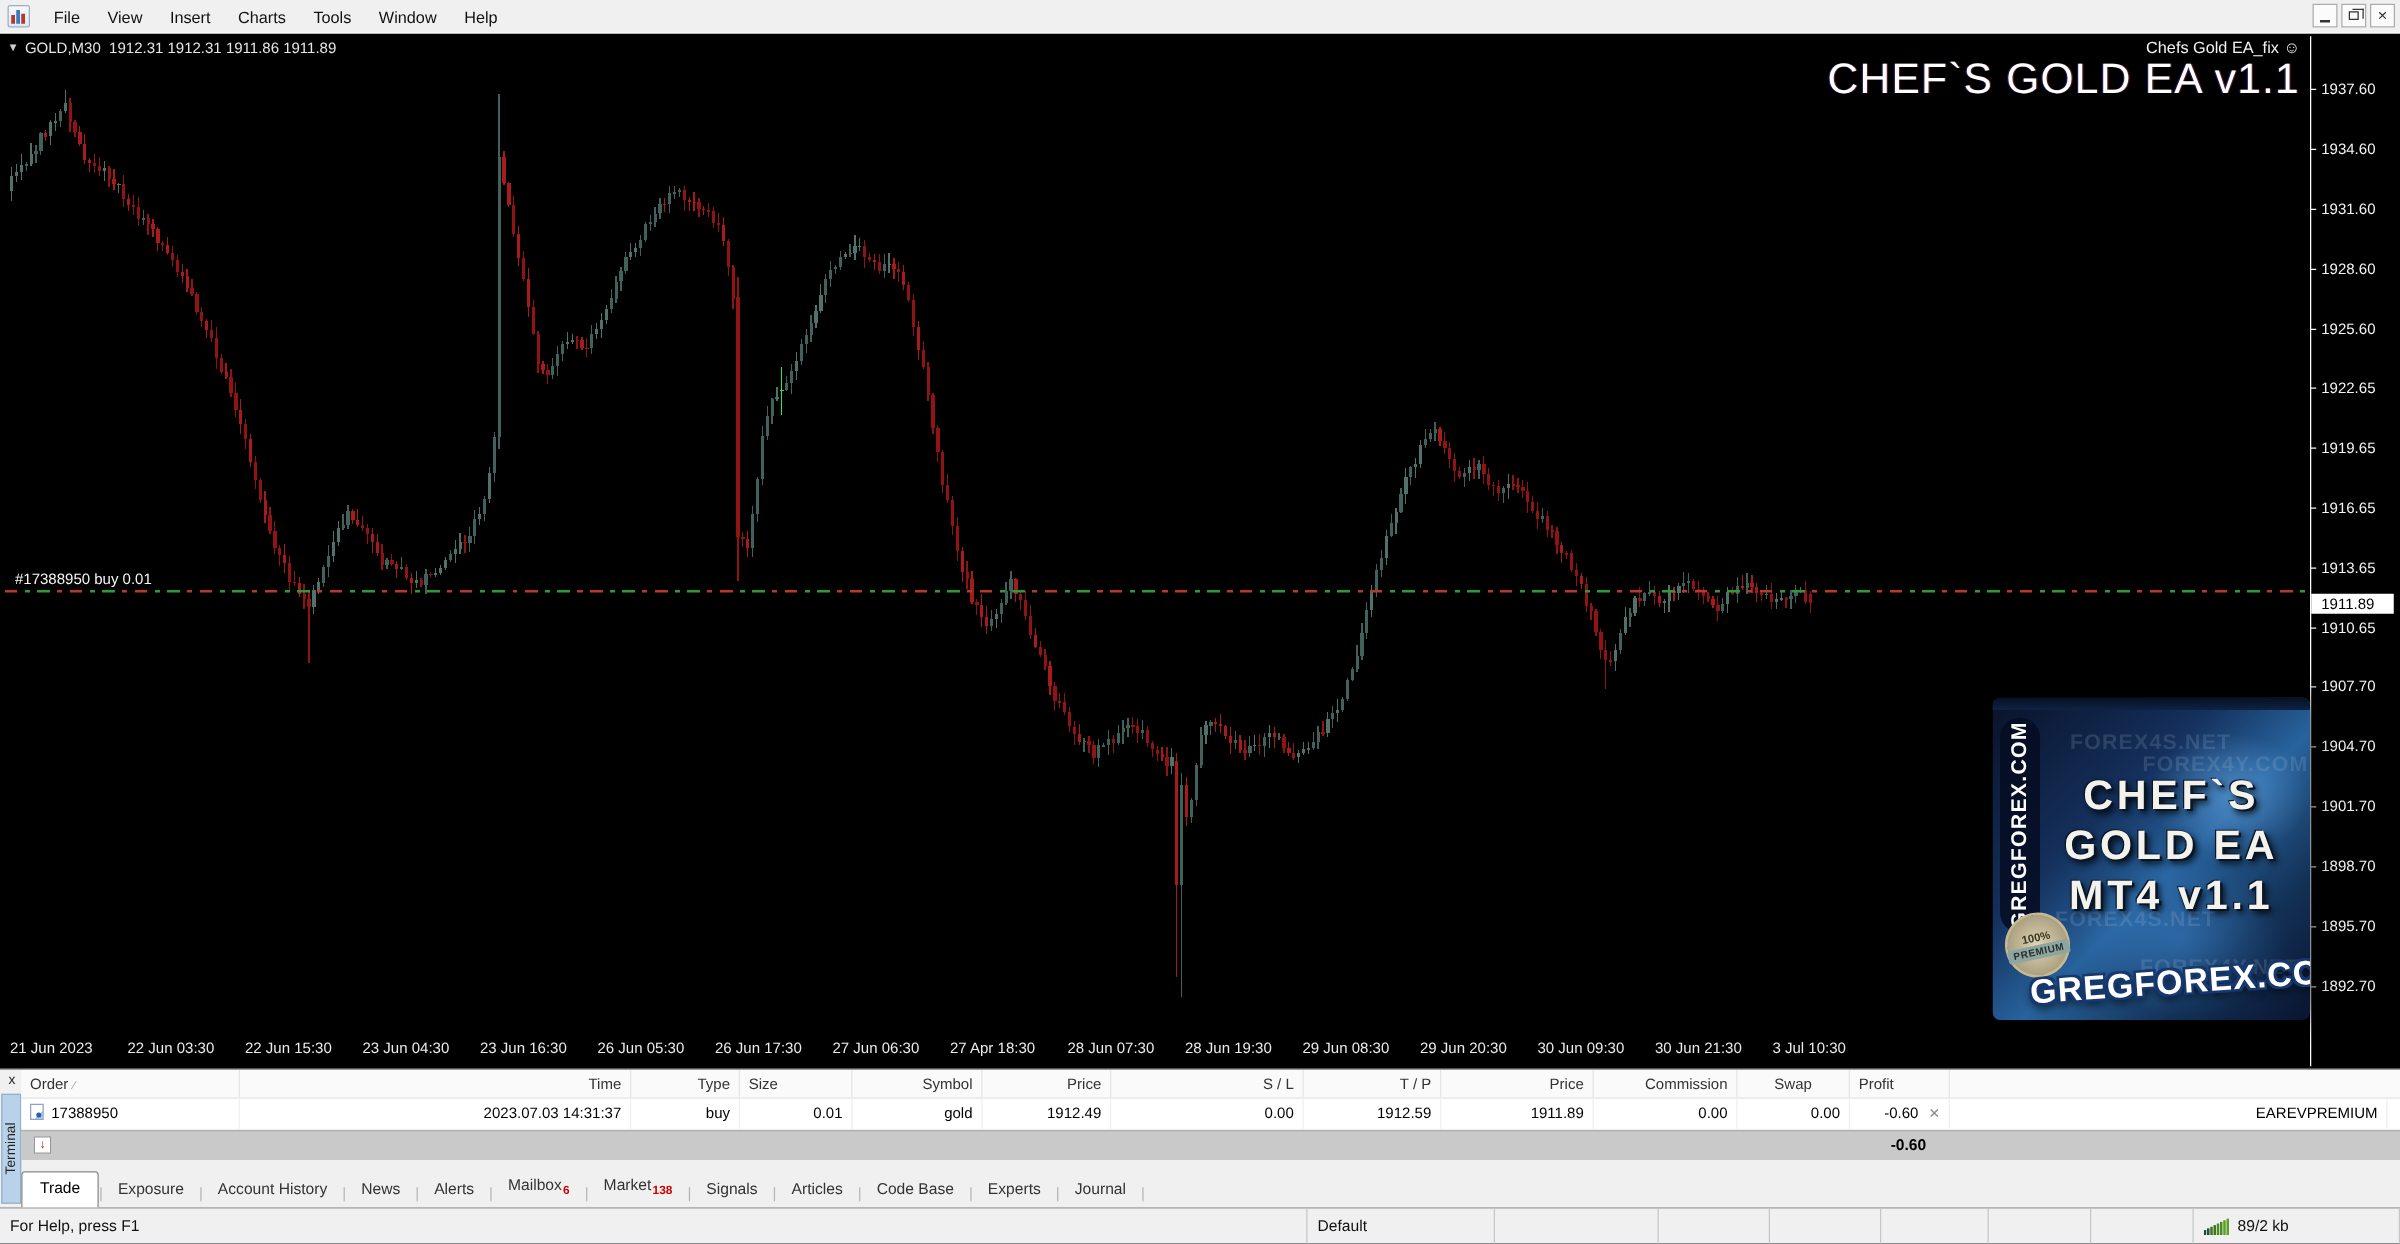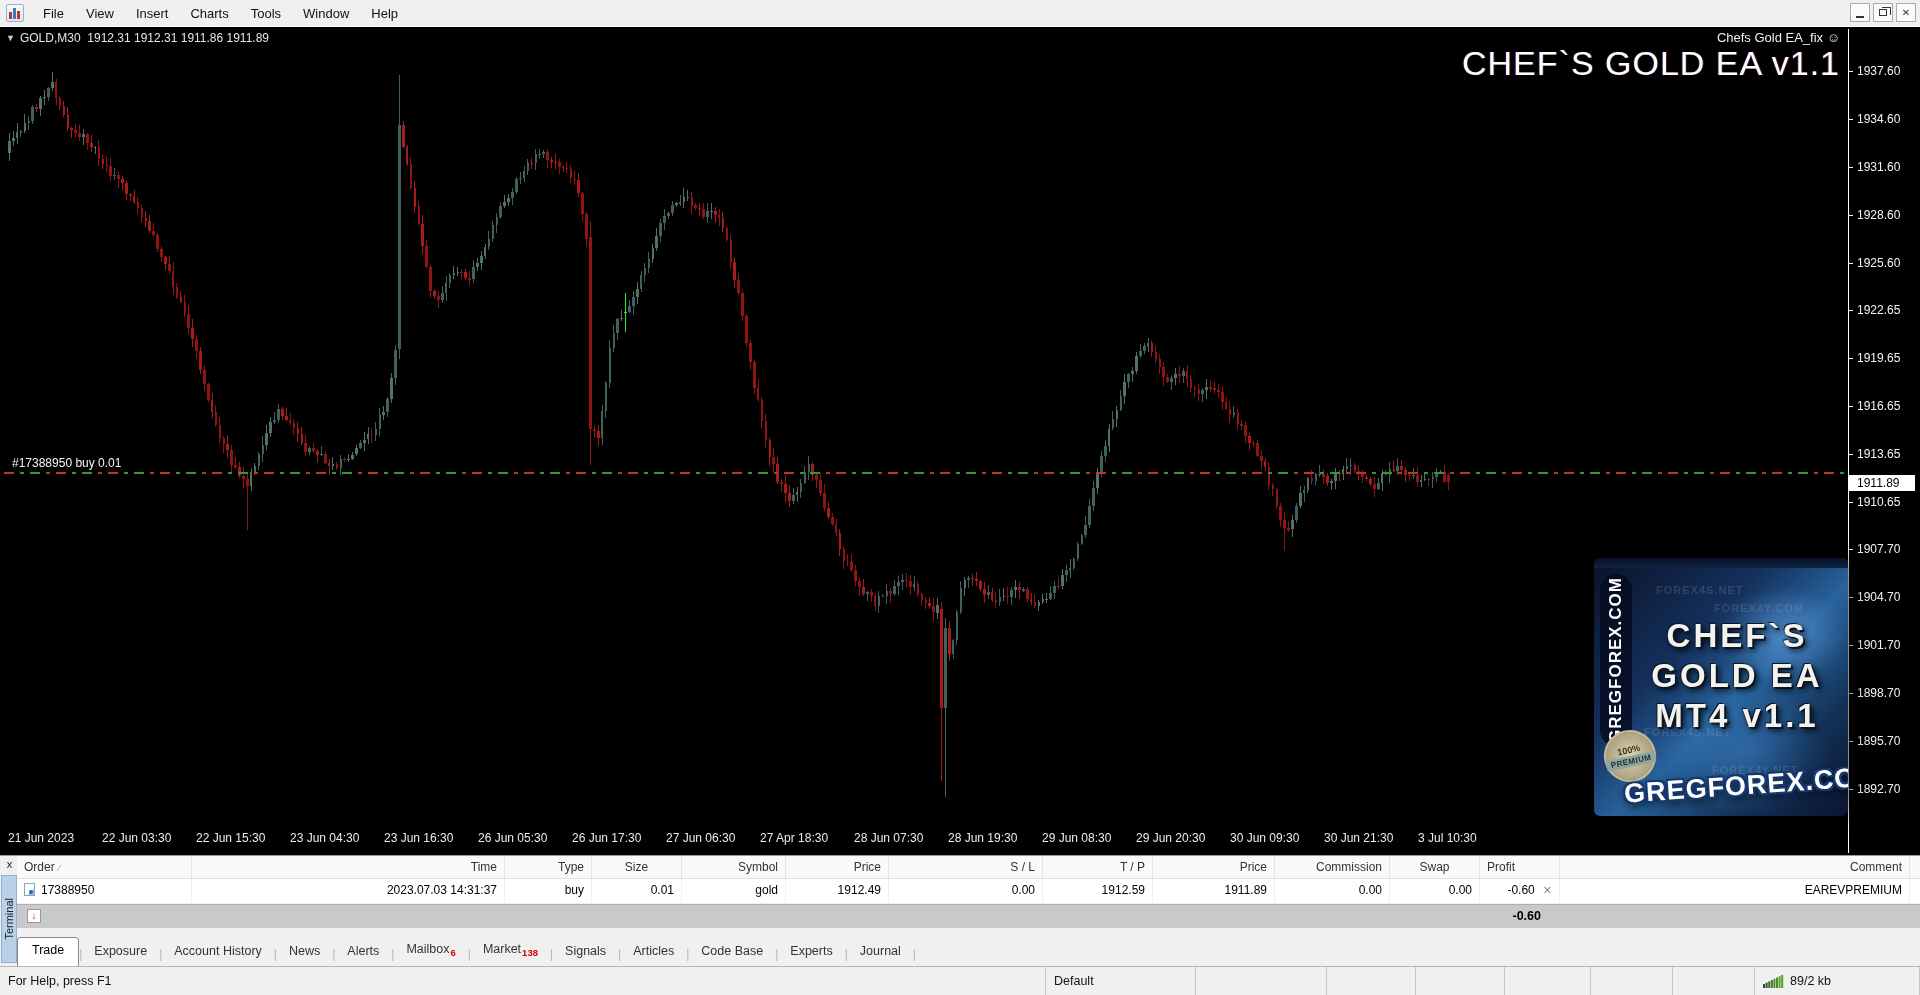--- a/index.html
+++ b/index.html
@@ -60,21 +60,21 @@
   #promo-title { position:absolute; left:36px; right:4px; top:58px; }
   #promo-footer { position:absolute; left:30px; right:0; bottom:14px; text-align:center; color:#ffffff;
                   font-weight:bold; font-size:27px; letter-spacing:1px; transform:rotate(-4deg);
                   text-shadow:2px 2px 0 #16386e, -2px -2px 0 #16386e, 2px -2px 0 #16386e, -2px 2px 0 #16386e, 0 4px 8px #000; }
   #promo-badge { position:absolute; left:10px; bottom:34px; width:52px; height:52px; border-radius:50%;
                  background:radial-gradient(#ded6b4,#96896a); border:2px solid #c6ba92; transform:rotate(-12deg);
                  display:flex; flex-direction:column; align-items:center; justify-content:center; }
   #promo-badge .b1 { font-size:9px; font-weight:bold; color:#3a3322; }
   #promo-badge .b2 { font-size:8px; font-weight:bold; color:#243030; background:#8fa5a0;
                      padding:1px 4px; border-radius:2px; margin-top:1px; letter-spacing:.5px; }
-  .wm { position:absolute; color:rgba(190,210,235,.16); font-weight:bold; font-size:11px; letter-spacing:1px; }
+  .wm { position:absolute; color:rgba(190,210,235,.16); font-weight:bold; font-size:17px; letter-spacing:1px; }
 
   
   #terminal { position:absolute; left:0; top:855px; width:1920px; height:111px; background:#f0f0f0;
               border-top:1px solid #9a9a9a; }
   #term-close { position:absolute; left:3px; top:2px; width:13px; height:13px; font-size:11px;
                 line-height:12px; text-align:center; color:#222; }
   #term-sidetab { position:absolute; left:1px; top:19px; width:16px; height:88px; background:#b9d1e9;
                   border:1px solid #8fb0d0; display:flex; align-items:center; justify-content:center; }
   #term-sidetab span { writing-mode:vertical-rl; transform:rotate(180deg); font-size:11px; color:#222; }
   #term-table { position:absolute; left:17px; top:0; width:1903px; }
@@ -979,30 +979,29 @@
   <div id="terminal">
     <div id="term-close">x</div>
     <div id="term-sidetab">
       <span>Terminal</span>
     </div>
     <div id="term-table">
       <div id="thead">
           <div class="th" style="width: 175px; text-align: left;">Order<span class="sort-glyph">∕</span></div>
           <div class="th" style="width: 313px; text-align: right;">Time</div>
           <div class="th" style="width: 87px; text-align: right;">Type</div>
-          <div class="th" style="width: 90px; text-align: center;">Size</div>
+          <div class="th" style="width: 90px; text-align: left;">Size</div>
           <div class="th" style="width: 104px; text-align: right;">Symbol</div>
           <div class="th" style="width: 103px; text-align: right;">Price</div>
           <div class="th" style="width: 154px; text-align: right;">S / L</div>
           <div class="th" style="width: 110px; text-align: right;">T / P</div>
           <div class="th" style="width: 122px; text-align: right;">Price</div>
           <div class="th" style="width: 115px; text-align: right;">Commission</div>
           <div class="th" style="width: 90px; text-align: center;">Swap</div>
           <div class="th" style="width: 80px; text-align: left;">Profit</div>
-          <div class="th" style="width: 350px; text-align: right;">Comment</div>
         </div>
       <div id="trow">
           <div class="td" style="width: 175px; text-align: left;"><span class="doc-icon"></span>17388950</div>
           <div class="td" style="width: 313px; text-align: right;">2023.07.03 14:31:37</div>
           <div class="td" style="width: 87px; text-align: right;">buy</div>
           <div class="td" style="width: 90px; text-align: right;">0.01</div>
           <div class="td" style="width: 104px; text-align: right;">gold</div>
           <div class="td" style="width: 103px; text-align: right;">1912.49</div>
           <div class="td" style="width: 154px; text-align: right;">0.00</div>
           <div class="td" style="width: 110px; text-align: right;">1912.59</div>

